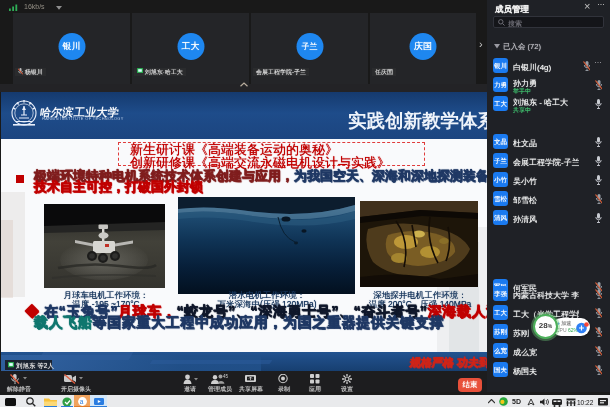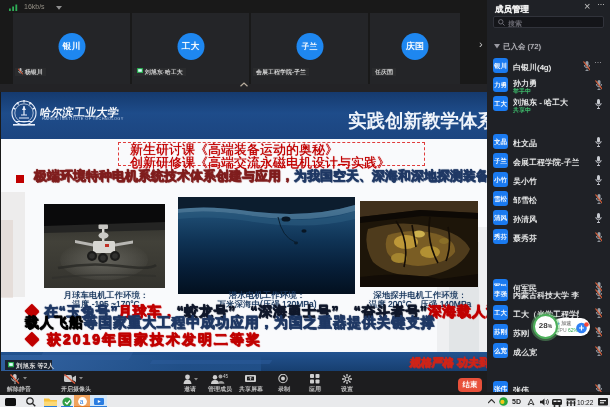--- a/index.html
+++ b/index.html
@@ -42,21 +42,21 @@
       <div class="av cjs">工大</div>
       <div class="lb"><svg width="6" height="6" style="vertical-align:0px">
           <rect x="0" y="0" width="6" height="5" rx="0.5" fill="#2aa84e"></rect>
           <rect x="1.2" y="1.2" width="3.6" height="2.6" fill="#dff"></rect>
         </svg> <span class="cjs">刘旭东·哈工大</span></div>
     </div>
 <div class="tile" style="left:251px">
       <div class="av cjs" style="font-size:8px">子兰</div>
       <div class="lb"><span class="cjs">会展工程学院-子兰</span></div>
     </div>
-<div class="tile" style="left:370px;width:90px">
+<div class="tile" style="left:370px;width:106px">
       <div class="av cjs">庆国</div>
       <div class="lb"><span class="cjs">任庆国</span></div>
     </div>
 <div class="abs" style="left:479px;top:38px;color:#c9c9c9;font-size:11px;font-family:'Liberation Sans'">›</div>
 
 <div class="abs" style="left:1px;top:92px;width:486px;height:279px;background:#f9fafc;overflow:hidden">
 
  <div class="abs" style="left:-8px;top:100px;width:32px;height:105px;background:#ddd8d4;opacity:.4"></div>
  <div class="abs" style="left:-4px;top:128px;width:16px;height:78px;background:#d8c4b8;opacity:.35"></div>
  <div class="abs" style="left:436px;top:135px;width:50px;height:125px;background:#e6e7ea;opacity:.6"></div>
@@ -82,20 +82,21 @@
   <div class="abs" style="left:347px;top:16px;font-size:18.5px;font-weight:bold;color:#eef3fa;letter-spacing:0;white-space:nowrap">实践创新教学体系</div>
  </div>
 
  <div class="abs" style="left:117px;top:50px;width:307px;height:24px;border:1px dashed #e03c3c">
   <div class="abs cjs" style="left:11px;top:0px;font-size:13px;line-height:13px;color:#c00000;white-space:nowrap">新生研讨课《高端装备运动的奥秘》<br>创新研修课《高端交流永磁电机设计与实践》</div>
  </div>
 
  <div class="abs" style="left:15px;top:83px;width:8px;height:8px;background:#c00000"></div>
  <div class="abs cj" style="left:33px;top:77.5px;width:452px;font-size:13px;line-height:11.9px;font-weight:bold;white-space:nowrap">
   <span style="color:#7f1d1d">极端环境特种电机系统技术体系创建与应用，</span><span style="color:#1f3864" class="nb">为我国空天、深海和深地探测装备提供核心基础部件，</span><br>
+  <span style="color:#c00000">技术自主可控，打破国外封锁</span>
  </div>
 
  <svg class="abs" style="left:43px;top:112px" width="121" height="84" viewBox="0 0 121 84">
   <defs>
           <linearGradient id="mg" x1="0" y1="0" x2="0" y2="1">
             <stop offset="0" stop-color="#262624"></stop>
             <stop offset=".45" stop-color="#424139"></stop>
             <stop offset="1" stop-color="#34332e"></stop>
           </linearGradient>
   <radialGradient id="mspot" cx=".5" cy=".55" r=".55">
@@ -162,23 +163,22 @@
   <path d="M36 20 Q50 40 44 66 M70 16 Q66 40 78 62 M52 24 L56 46 M88 26 Q92 44 86 60" stroke="#140d06" stroke-width="1.6" fill="none"></path>
   <path d="M0 76 Q40 70 80 78 L118 73 L118 86 L0 86 Z" fill="#120c06"></path>
  </svg>
 
  <div class="cap cjs" style="left:30px;top:198.5px">月球车电机工作环境：<br>温度 -195 ~170°C</div>
  <div class="cap cjs" style="left:191px;top:198.5px">潜水电机工作环境：<br>万米深海中(压强 120MPa)</div>
  <div class="cap cjs" style="left:344px;top:198.5px">深地探井电机工作环境：<br>温度 200°C，压强 140MPa</div>
 
  <div class="abs cj" style="left:24px;top:213.5px;width:468px;font-size:14px;letter-spacing:0.65px;line-height:11.5px;font-weight:bold;white-space:nowrap">
   <span style="color:#c00000">◆ </span><span style="color:#1f3864">在“玉兔号”</span><span style="color:#c00000">月球车，</span><span style="color:#0f172a">“蛟龙号”、“深海勇士号”、“奋斗者号”</span><span style="color:#c00000">深海载人潜器，</span><br>
-  <span style="color:#000000">载人飞船</span><span style="color:#1f3864">等国家重大工程中成功应用，为国之重器提供关键支撑</span>
+  <span style="margin-left:9px;color:#0f766e">载人飞船</span><span style="color:#1f3864">等国家重大工程中成功应用，为国之重器提供关键支撑</span>
  </div>
- <div class="abs cj" style="left:24px;top:238.5px;font-size:14px;letter-spacing:2px;font-weight:bold;color:#c00000;white-space:nowrap">◆ 获2019年国家技术发明二等奖</div>
 
  <div class="abs" style="left:0;top:260px;width:486px;height:19px;background:linear-gradient(180deg,#235390,#173f70);overflow:hidden">
   <div class="abs" style="left:0px;top:3px;width:260px;height:16px;background:linear-gradient(100deg,#31619f 15%,#215089 70%);opacity:.9"></div>
   <div class="abs" style="left:40px;top:0;width:90px;height:8px;background:#315f9f;opacity:.55;transform:skewX(-30deg)"></div>
   <div class="abs" style="left:150px;top:8px;width:120px;height:4px;background:#2c5c9b;opacity:.5;transform:skewX(-35deg)"></div>
   <div class="abs cj" style="left:409px;top:2.5px;font-size:11px;font-weight:bold;color:#cf2418;white-space:nowrap;transform:skewX(-8deg)">规格严格 功夫到家</div>
  </div>
 </div>
 <div class="abs" style="left:0;top:84px;width:487px;height:8px;background:#232326"></div>
 <svg class="abs" style="left:240px;top:82px" width="8" height="5">
@@ -339,29 +339,20 @@
         </svg>
       </div>
 <div class="row" style="top:209px">
         <div class="rav cjs">清风</div>
         <div class="rnm cjs">孙清风</div>
         <svg class="mic" style="left:108px;top:4px" width="7" height="10">
           <rect x="2" y="0" width="3" height="5.5" rx="1.5" fill="#c9ccd2"></rect>
           <path d="M0.8 4 a2.7 2.7 0 0 0 5.4 0 M3.5 7.5 L3.5 9.5 M2 9.5 L5 9.5" stroke="#c9ccd2" fill="none" stroke-width=".9"></path>
         </svg>
       </div>
-<div class="row" style="top:228px">
-        <div class="rav cjs">秀芬</div>
-        <div class="rnm cjs">聂秀芬</div>
-        <svg class="mic" style="left:108px;top:4px" width="8" height="10">
-          <rect x="2.5" y="0" width="3" height="5.5" rx="1.5" fill="#9aa0a8"></rect>
-          <path d="M1.3 4 a2.7 2.7 0 0 0 5.4 0 M4 7.5 L4 9.5 M2.5 9.5 L5.5 9.5" stroke="#9aa0a8" fill="none" stroke-width=".9"></path>
-          <line x1="0.5" y1="0.5" x2="7.5" y2="9.5" stroke="#e0603a" stroke-width="1.2"></line>
-        </svg>
-      </div>
 <div class="row" style="top:278px">
         <div class="rav cjs">军民</div>
         <div class="rnm cjs">何军民</div>
         <svg class="mic" style="left:108px;top:4px" width="8" height="10">
           <rect x="2.5" y="0" width="3" height="5.5" rx="1.5" fill="#9aa0a8"></rect>
           <path d="M1.3 4 a2.7 2.7 0 0 0 5.4 0 M4 7.5 L4 9.5 M2.5 9.5 L5.5 9.5" stroke="#9aa0a8" fill="none" stroke-width=".9"></path>
           <line x1="0.5" y1="0.5" x2="7.5" y2="9.5" stroke="#e0603a" stroke-width="1.2"></line>
         </svg>
       </div>
 <div class="row" style="top:285px">
@@ -393,23 +384,23 @@
       </div>
 <div class="row" style="top:342px">
         <div class="rav cjs">么宽</div>
         <div class="rnm cjs">成么宽</div>
         <svg class="mic" style="left:108px;top:4px" width="8" height="10">
           <rect x="2.5" y="0" width="3" height="5.5" rx="1.5" fill="#9aa0a8"></rect>
           <path d="M1.3 4 a2.7 2.7 0 0 0 5.4 0 M4 7.5 L4 9.5 M2.5 9.5 L5.5 9.5" stroke="#9aa0a8" fill="none" stroke-width=".9"></path>
           <line x1="0.5" y1="0.5" x2="7.5" y2="9.5" stroke="#e0603a" stroke-width="1.2"></line>
         </svg>
       </div>
-<div class="row" style="top:380px">
-        <div class="rav cjs">张伟</div>
-        <div class="rnm cjs">张伟</div>
+<div class="row" style="top:361px">
+        <div class="rav cjs">国夫</div>
+        <div class="rnm cjs">杨国夫</div>
         <svg class="mic" style="left:108px;top:4px" width="8" height="10">
           <rect x="2.5" y="0" width="3" height="5.5" rx="1.5" fill="#9aa0a8"></rect>
           <path d="M1.3 4 a2.7 2.7 0 0 0 5.4 0 M4 7.5 L4 9.5 M2.5 9.5 L5.5 9.5" stroke="#9aa0a8" fill="none" stroke-width=".9"></path>
           <line x1="0.5" y1="0.5" x2="7.5" y2="9.5" stroke="#e0603a" stroke-width="1.2"></line>
         </svg>
       </div>
 </div>
 
 <div class="abs" style="left:552px;top:318px;width:38px;height:18px;background:#fff;border-radius:9px;box-shadow:0 1px 3px rgba(0,0,0,.35)">
  <div class="abs" style="left:5px;top:2px;font-size:5px;color:#2a7de1;font-weight:bold">+ <span style="color:#888">加速</span></div>

